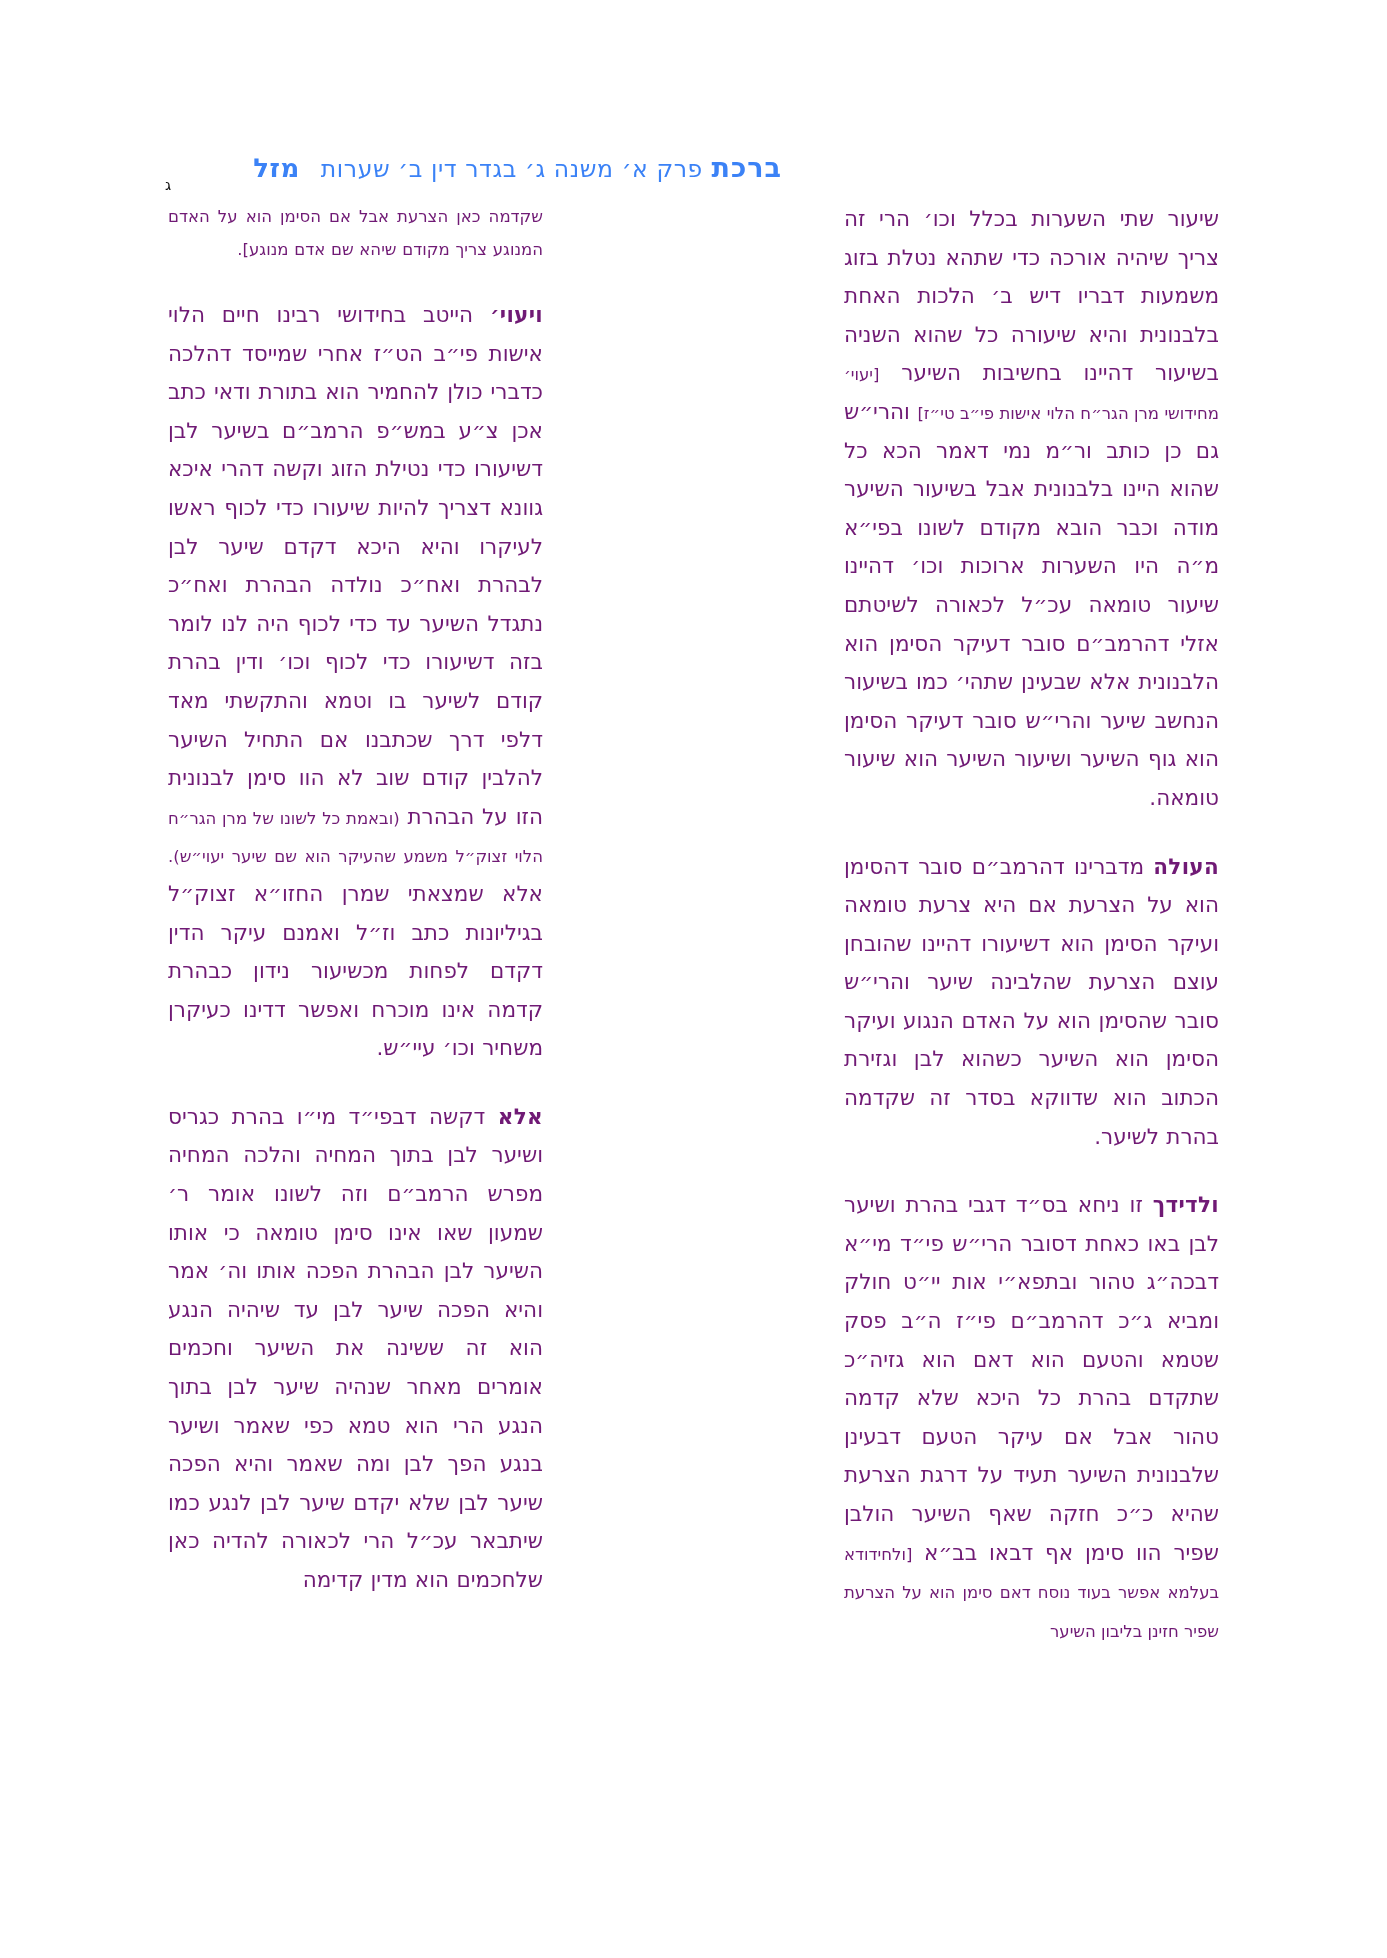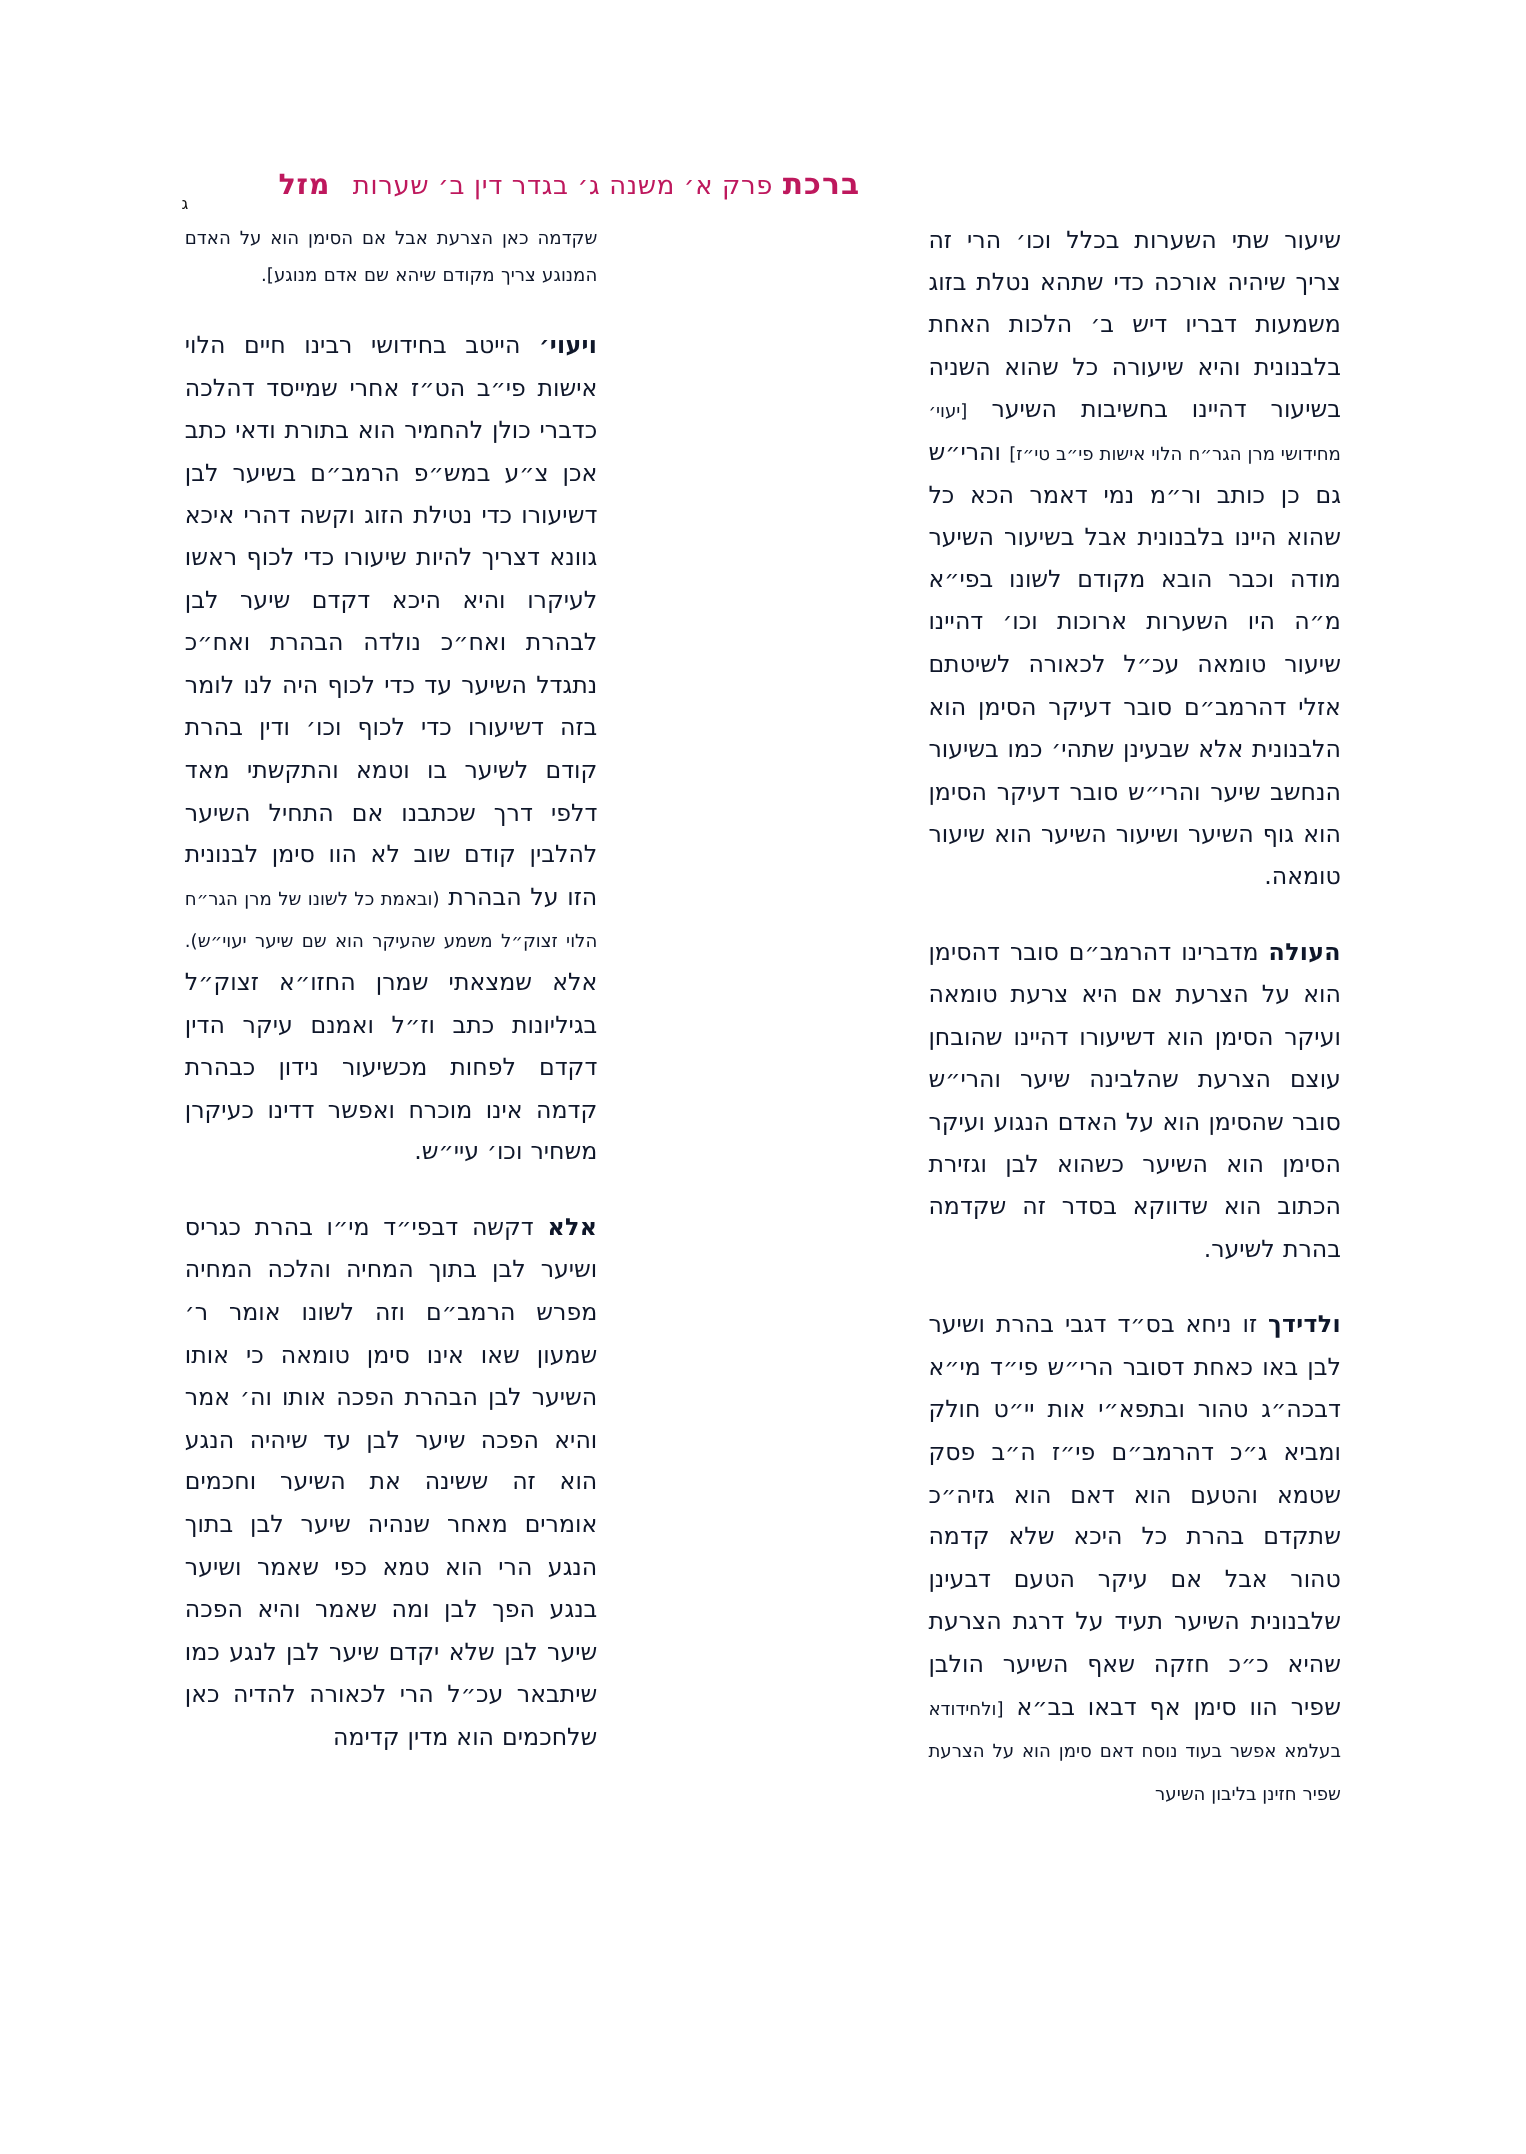--- a/index.html
+++ b/index.html
@@ -33,21 +33,21 @@
     direction: rtl;
   }
 
   .header-title {
     flex: 0 0 auto;
     margin-right: 440px;
     font-size: 25.5px;
     letter-spacing: 0.6px;
     white-space: nowrap;
     direction: rtl;
-    color: #be185d;
+    color: #3b82f6;
   }
 
   .header-title .lead {
     font-weight: 700;
     font-size: 27px;
     letter-spacing: 1px;
   }
 
   .header-title .mid {
     font-weight: 400;
@@ -89,21 +89,21 @@
   }
 
   .para {
     font-size: 21.5px;
     line-height: 38.6px;
     margin: 0 0 0 0;
     text-align: justify;
     text-align-last: right;
     text-justify: inter-word;
     word-spacing: 0.5px;
-    color: #0f172a;
+    color: #701a75;
   }
 
   .para + .para {
     margin-top: 30px;
   }
 
   .para b,
   .lead-word {
     font-weight: 700;
     letter-spacing: 0.3px;

